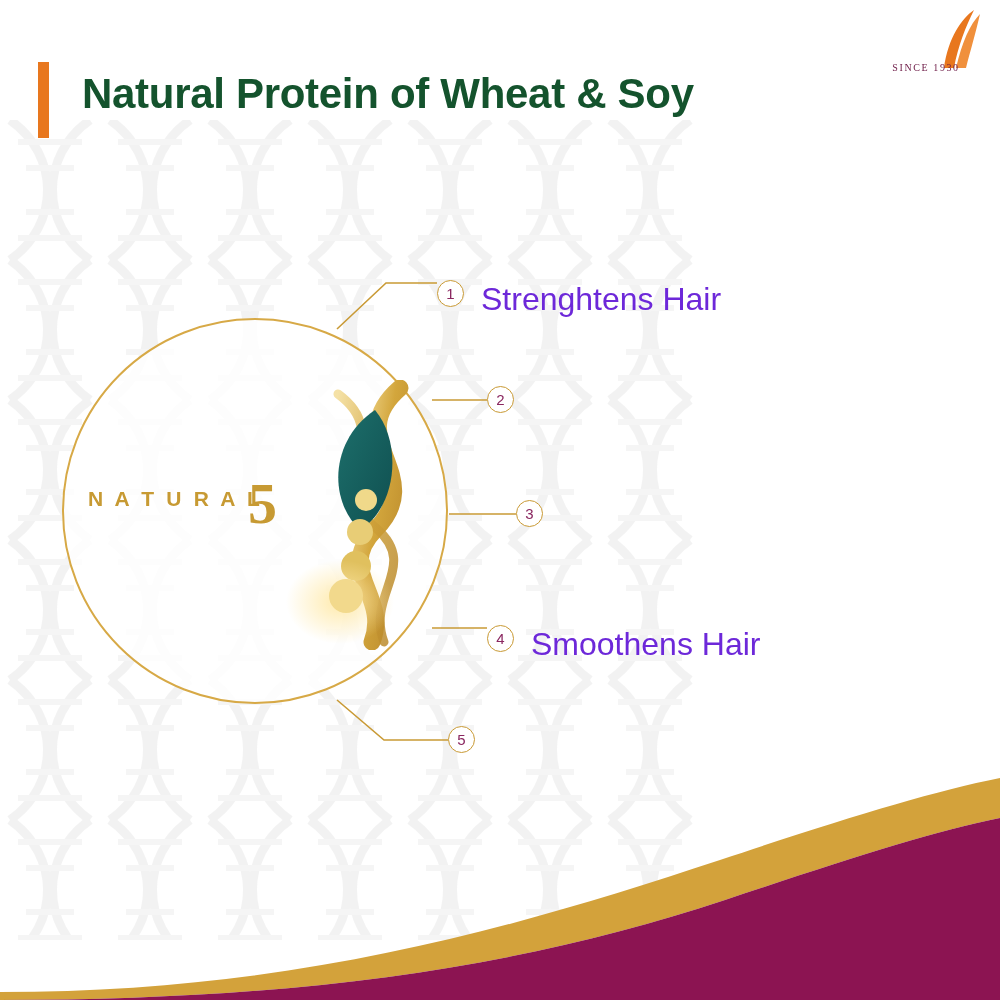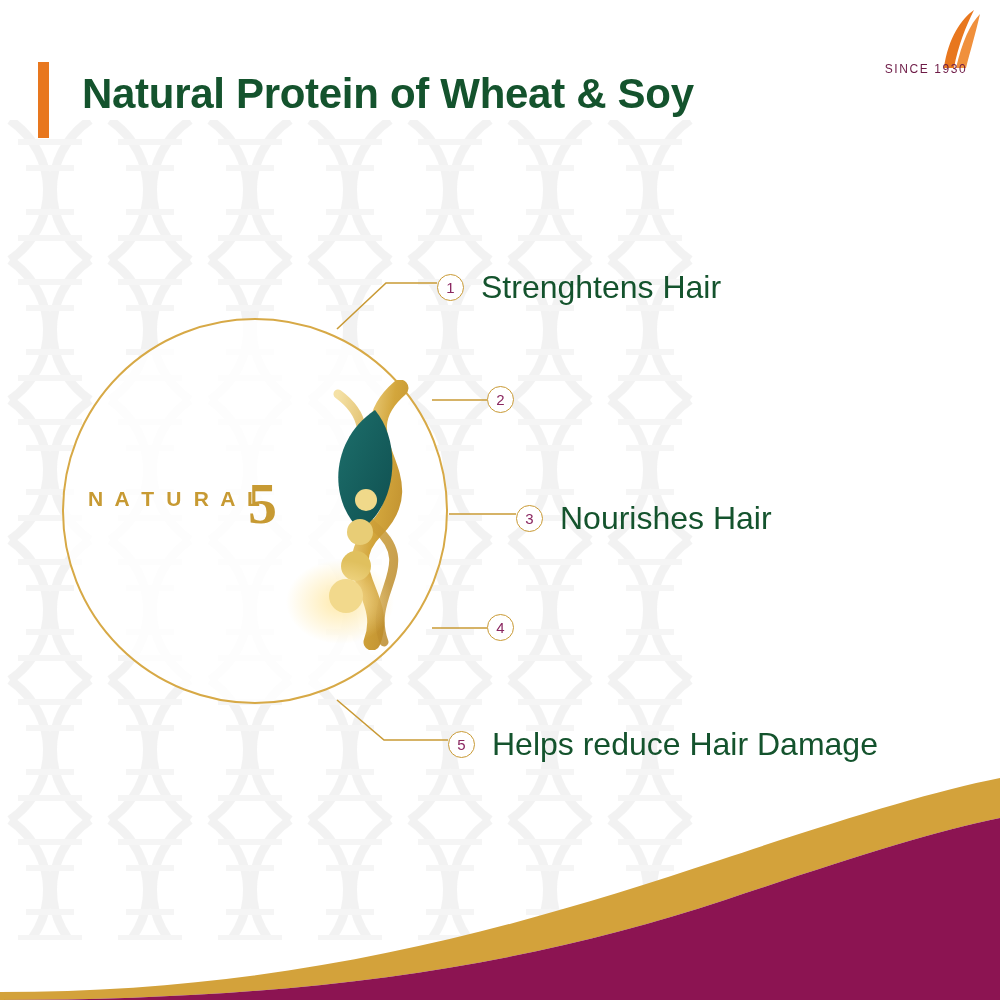--- a/index.html
+++ b/index.html
@@ -38,22 +38,22 @@
     white-space:nowrap;
   }
 
   
   .brand{
     position:absolute;right:18px;top:8px;width:112px;height:72px;
   }
   .brand-since{
     position:absolute;right:18px;top:62px;width:112px;
     text-align:center;
-    font-size:12px;letter-spacing:1.6px;color:#6d1a46;
-    font-family:Liberation Sans, sans-serif;
+    font-size:10px;letter-spacing:1.6px;color:#6d1a46;
+    font-family:Liberation Serif, serif;
   }
 
   
   .circle{
     position:absolute;left:62px;top:318px;width:386px;height:386px;
     border-radius:50%;
     border:2px solid #d7a946;
     background:rgba(255,255,255,.82);
     box-sizing:border-box;
   }
@@ -84,23 +84,24 @@
     border:1.6px solid #c99a35;
     color:#8a2760;
     font-size:15px;
     display:flex;align-items:center;justify-content:center;
     box-sizing:border-box;
     background:#fff;
     flex:0 0 auto;
   }
   .item-label{
     margin-left:17px;
-    color:#14532d;
+    color:#6d28d9;
     font-size:32px;
     white-space:nowrap;
+    margin-top:12px;
   }
 
   
   .waves{position:absolute;left:0;bottom:0;width:1000px;height:260px;}
 </style>
 </head>
 <body>
 
 <div id="page">
 
@@ -175,30 +176,29 @@
     <div class="bullet">1</div>
     <div class="item-label">Strenghtens Hair</div>
   </div>
 
   <div class="item" style="left:487px;top:386px;">
     <div class="bullet">2</div>
   </div>
 
   <div class="item" style="left:516px;top:500px;">
     <div class="bullet">3</div>
-    <div class="item-label">Nourishes Hair</div>
   </div>
 
   <div class="item" style="left:487px;top:614px;">
     <div class="bullet">4</div>
+    <div class="item-label">Smoothens Hair</div>
   </div>
 
   <div class="item" style="left:448px;top:726px;">
     <div class="bullet">5</div>
-    <div class="item-label">Helps reduce Hair Damage</div>
   </div>
 
   <svg class="waves" viewBox="0 0 1000 260" preserveAspectRatio="none">
     <path d="M0 252 C 300 252, 520 186, 720 120 C 840 80, 930 52, 1000 38 L1000 78 C 930 92, 845 120, 725 160 C 520 228, 300 260, 0 260 Z" fill="#d3a23b"></path>
     <path d="M0 260 C 300 260, 520 228, 725 160 C 845 120, 930 92, 1000 78 L1000 260 Z" fill="#8c1452"></path>
   </svg>
 
 </div>
 
 </body></html>

